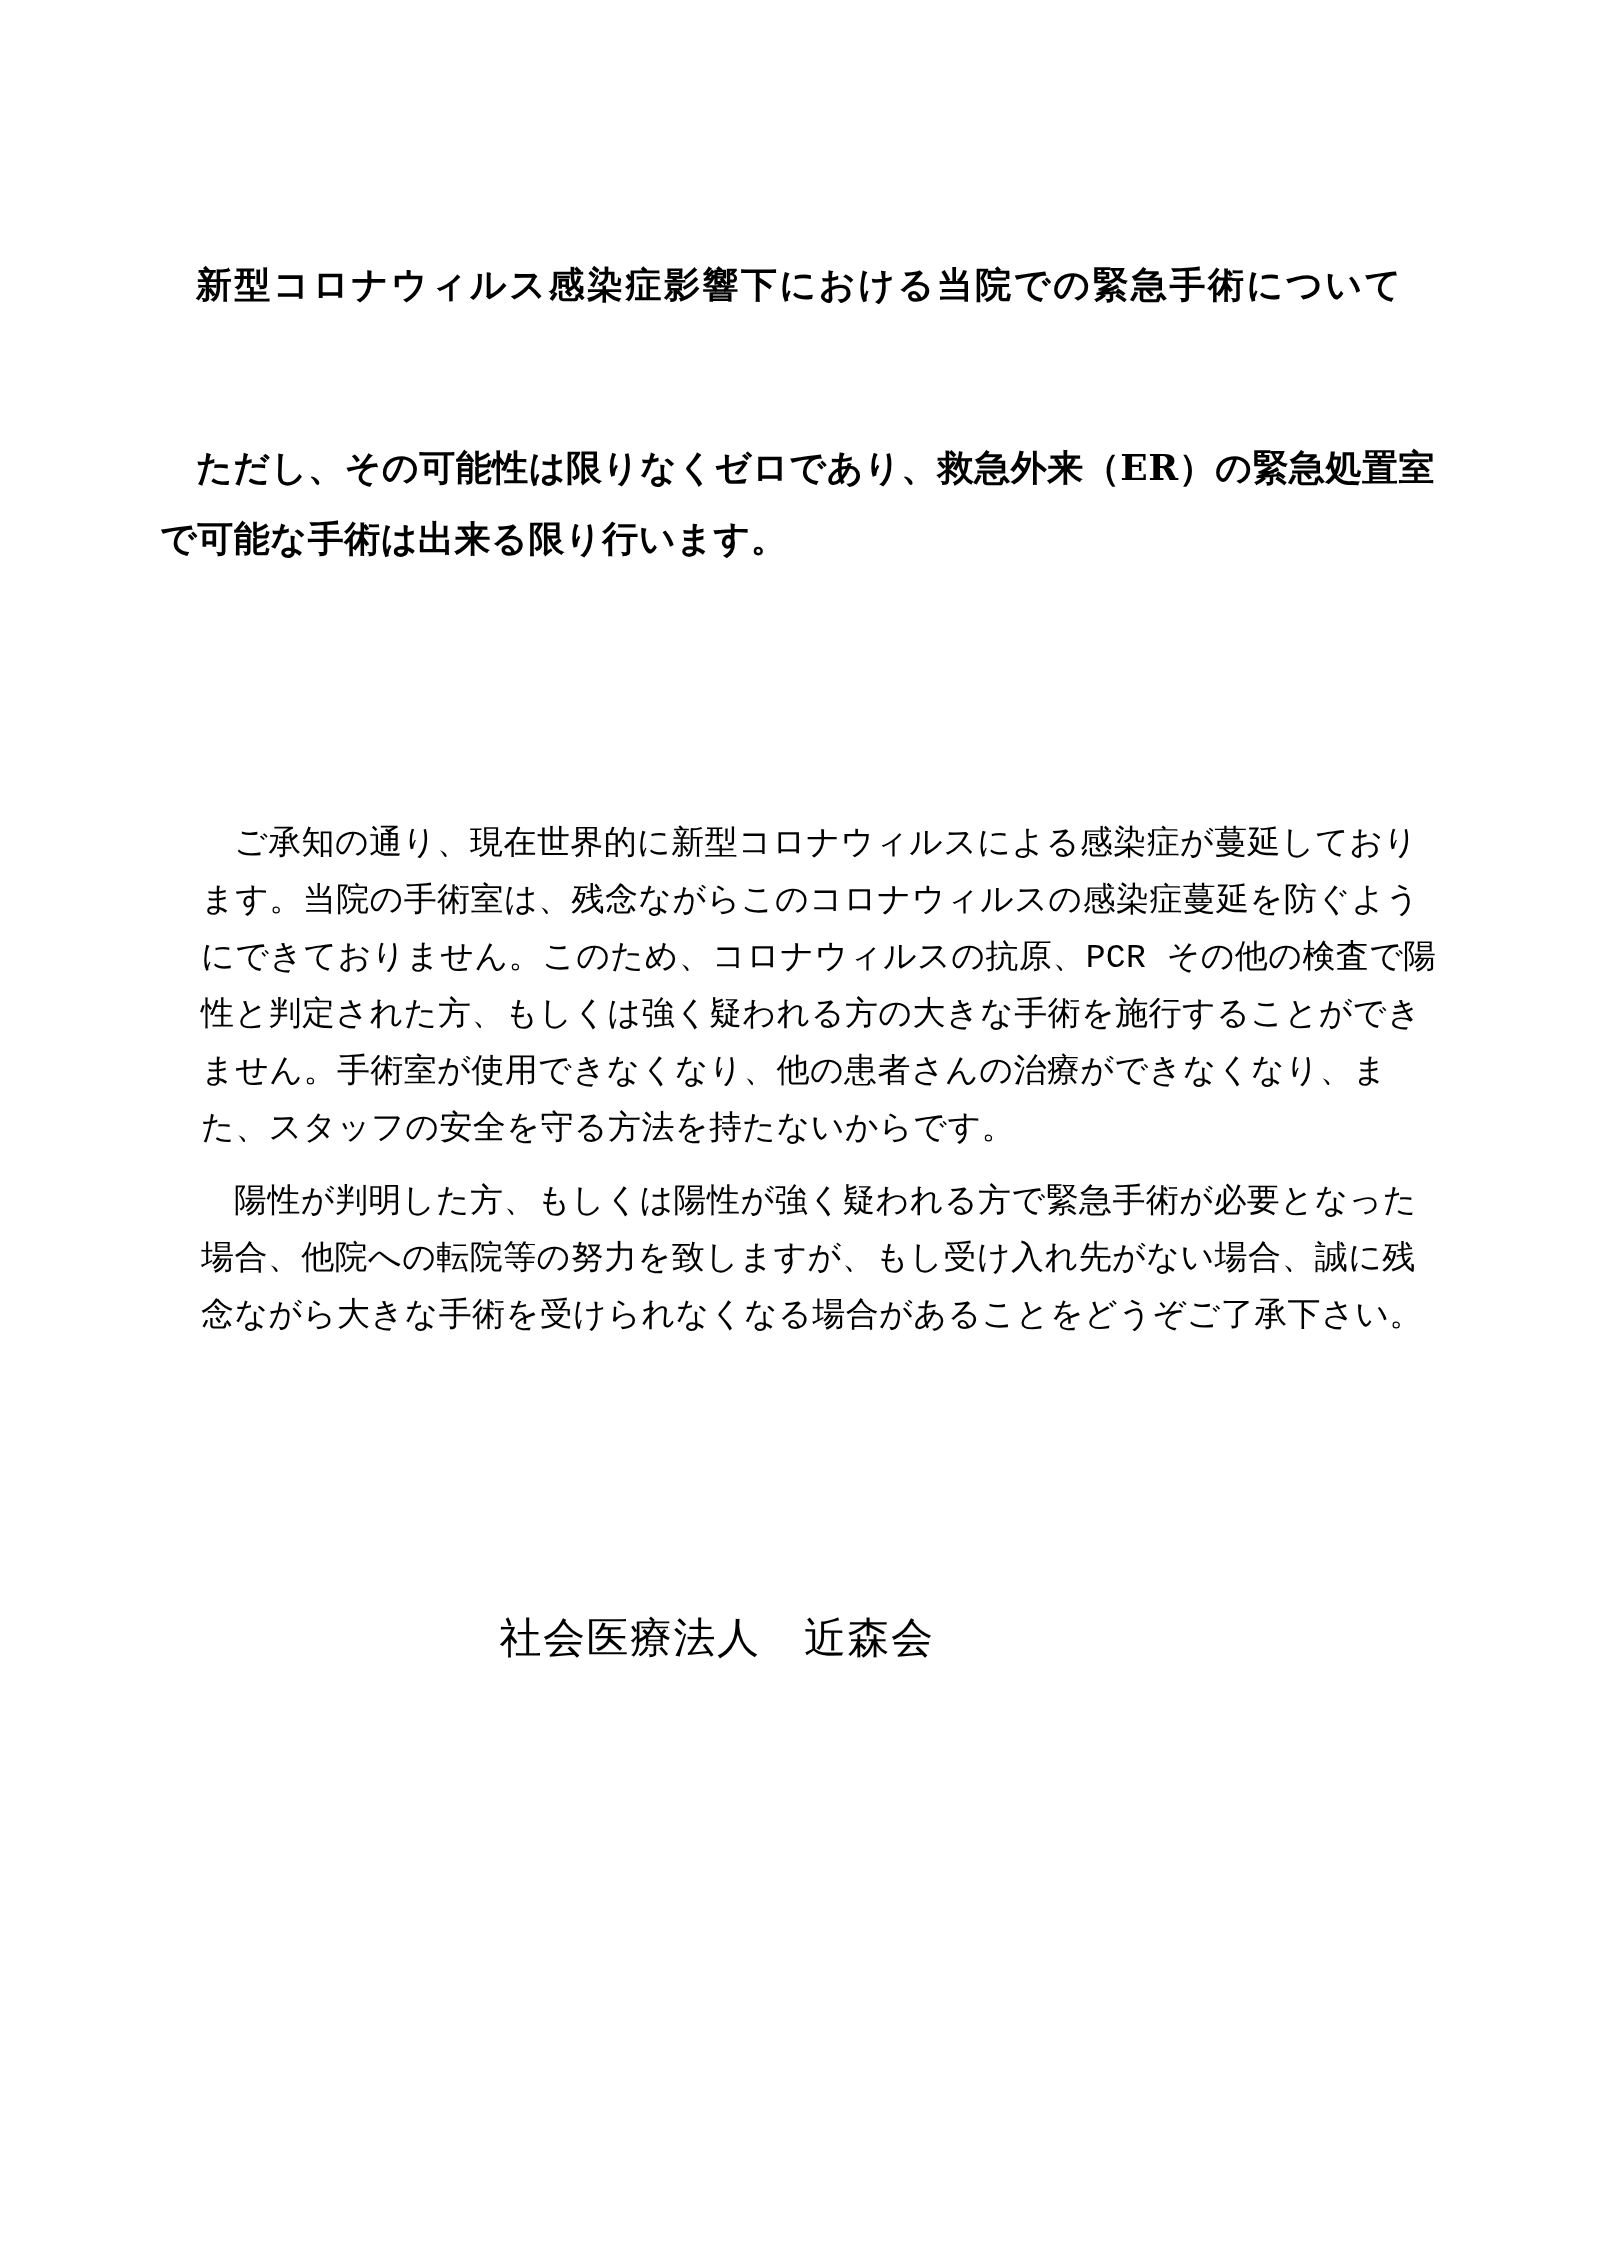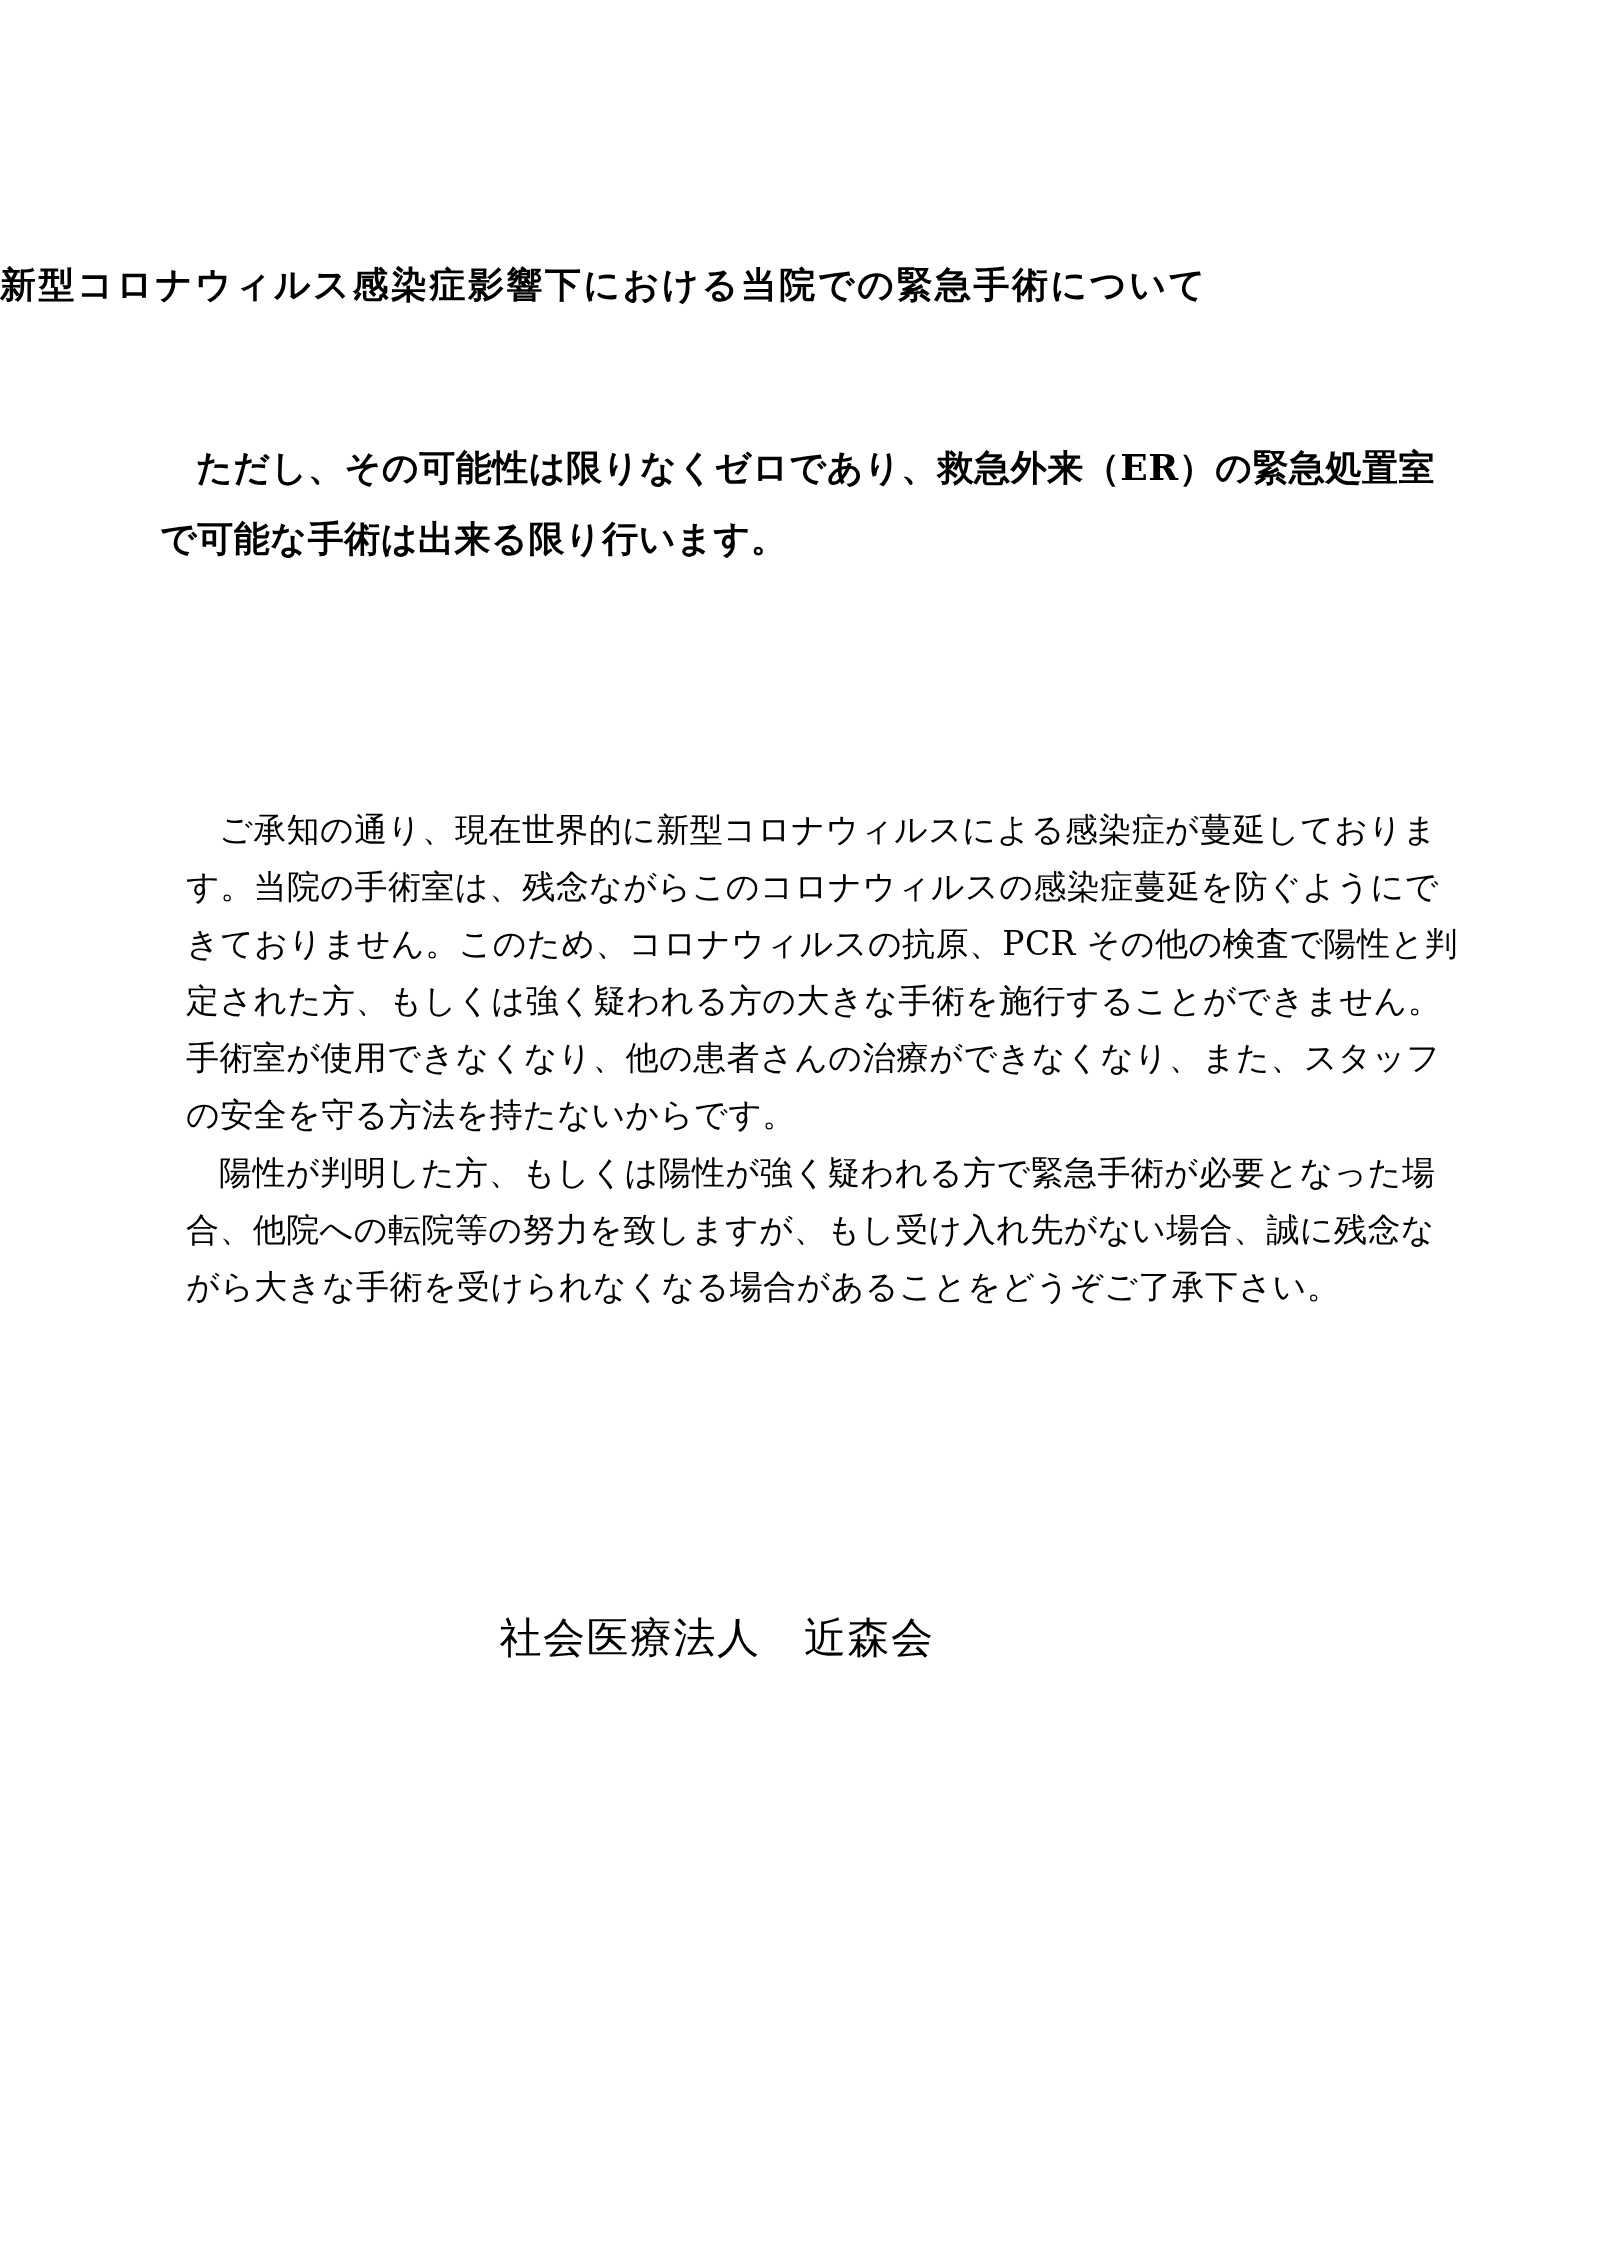--- a/index.html
+++ b/index.html
@@ -22,21 +22,21 @@
     inset: 0;
     background: #ffffff;
   }
 
   
   .doc-title {
     position: absolute;
     top: 236px;
     left: 0;
     right: 0;
-    text-align: left;
+    text-align: center;
     font-size: 36px;
     line-height: 1.35;
     letter-spacing: 2.5px;
     font-family: "DejaVu Serif", "Liberation Serif", serif;
     white-space: nowrap;
   }
 
   
   .lead-block {
     position: absolute;
@@ -69,22 +69,23 @@
     position: absolute;
     top: 800px;
     left: 185px;
     width: 1275px;
     font-size: 33px;
     line-height: 57px;
     letter-spacing: 0.4px;
   }
 
   .body-para {
-    margin: 1px;
+    margin: 16px;
     text-indent: 33px;
+    font-family: Liberation Mono, monospace;
   }
 
   .body-para + .body-para {
     margin-top: 0;
   }
 
   
   .date-line {
     position: absolute;
     top: 1490px;

